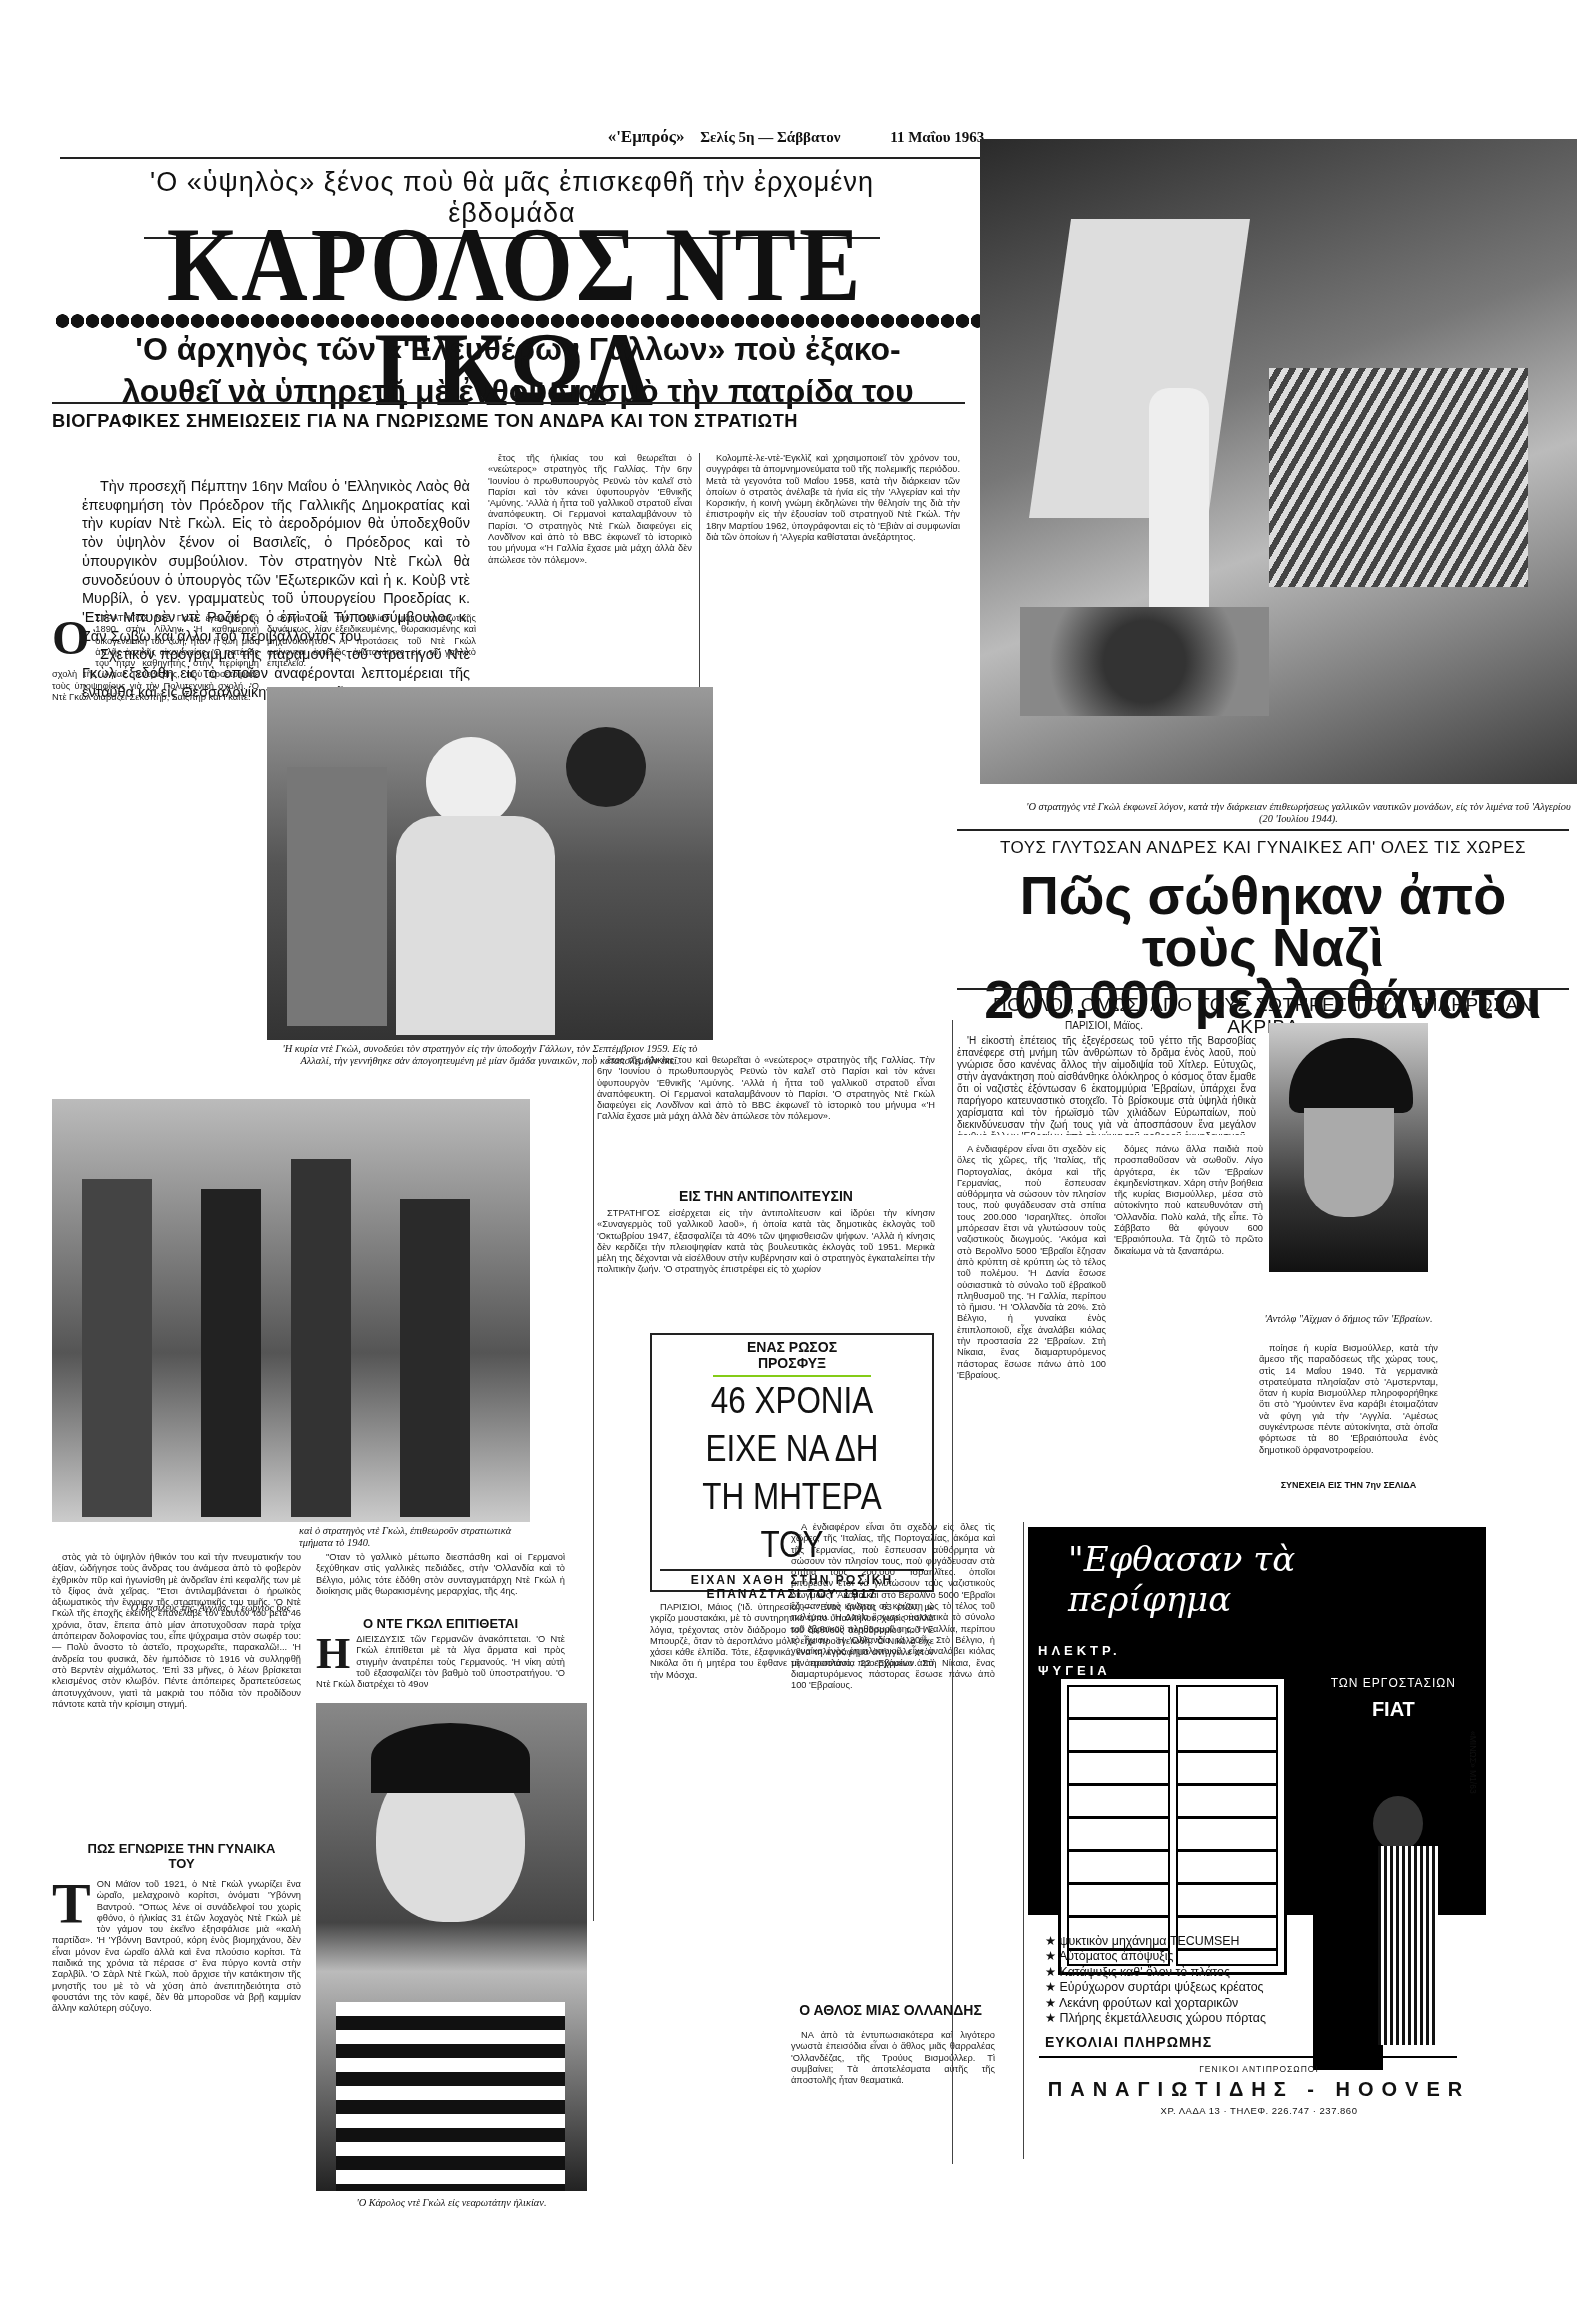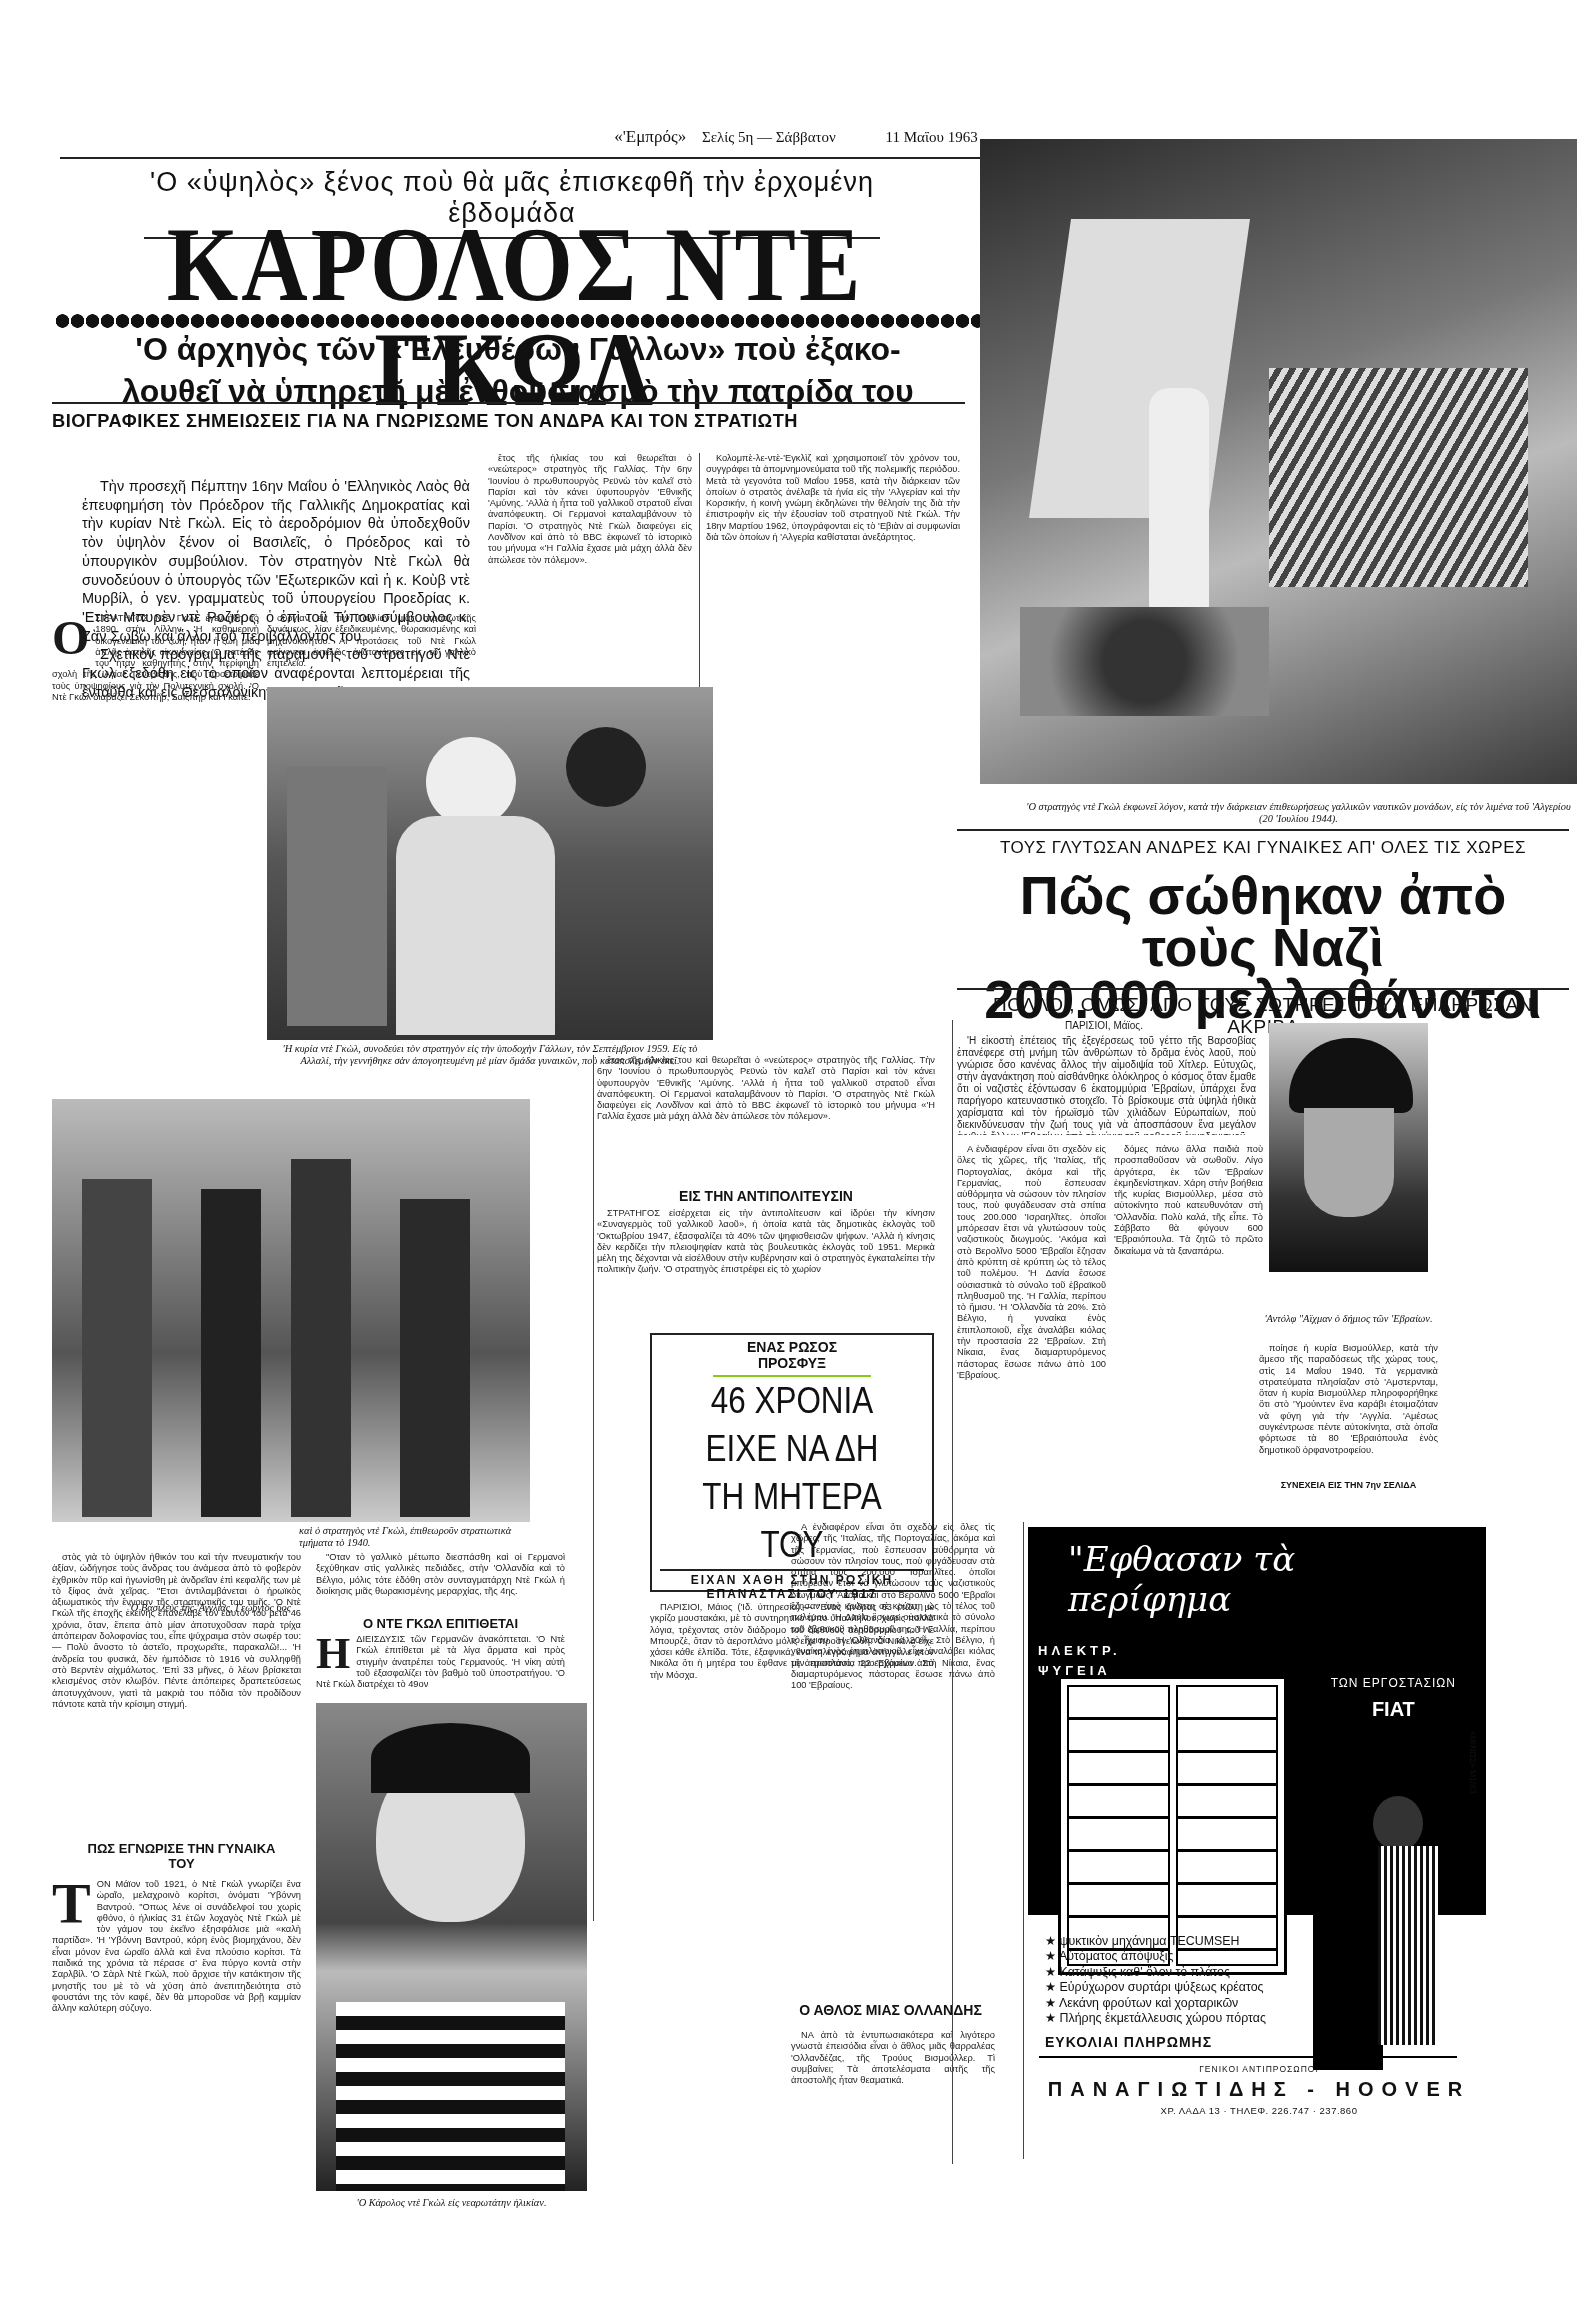--- a/index.html
+++ b/index.html
@@ -1,20 +1,20 @@
 <!DOCTYPE html>
 <html><head>
 <meta charset="utf-8">
 <style>
   * { box-sizing: border-box; margin: 0; padding: 0; }
   html, body { width: 1592px; height: 2323px; background: #fff; overflow: hidden; }
   body { position: relative; font-family: "Liberation Serif", serif; color: #111; }
   .abs { position: absolute; }
   .masthead { left: 0; top: 127px; width: 1592px; text-align: center; font-size: 15px; font-family: "Liberation Serif", serif; }
-  .masthead span { margin: 16px 6px; }
+  .masthead span { margin: 16px 6px; font-weight: bold; }
   .rule-top { left: 60px; top: 157px; width: 1493px; height: 2px; background: #222; }
   .kicker { left: 144px; top: 147px; width: 736px; text-align: center; font-family: "Liberation Sans", sans-serif; font-size: 27px; letter-spacing: 1px; border-bottom: 2px solid #222; padding-bottom: 8px; }
   .headline { left: 40px; top: 211px; width: 950px; text-align: center; font-family: "Liberation Serif", serif; font-weight: bold; font-size: 92px; letter-spacing: 3px; line-height: 1; transform: scaleY(1.15); transform-origin: top; }
   .dots { left: 55px; top: 311px; width: 925px; height: 20px; background-image: radial-gradient(circle, #111 6.5px, transparent 7px); background-size: 15px 20px; }
   .subhead { left: 80px; top: 328px; width: 876px; text-align: center; font-family: "Liberation Sans", sans-serif; font-weight: bold; font-size: 32px; line-height: 42px; }
   .rule-bio { left: 52px; top: 402px; width: 913px; height: 2px; background: #222; }
   .bio-head { left: 52px; top: 410px; width: 913px; font-family: "Liberation Sans", sans-serif; font-weight: bold; font-size: 19px; letter-spacing: 0.5px; transform: scaleX(0.96); transform-origin: left; }
   .intro { left: 82px; top: 453px; width: 388px; font-family: "Liberation Sans", sans-serif; font-size: 14.5px; line-height: 18.7px; text-align: justify; margin-top: 24px; }
   .intro p { text-indent: 18px; }
   .col { font-family: "Liberation Sans", sans-serif; font-size: 9.3px; line-height: 11.3px; text-align: justify; color: #1a1a1a; }

